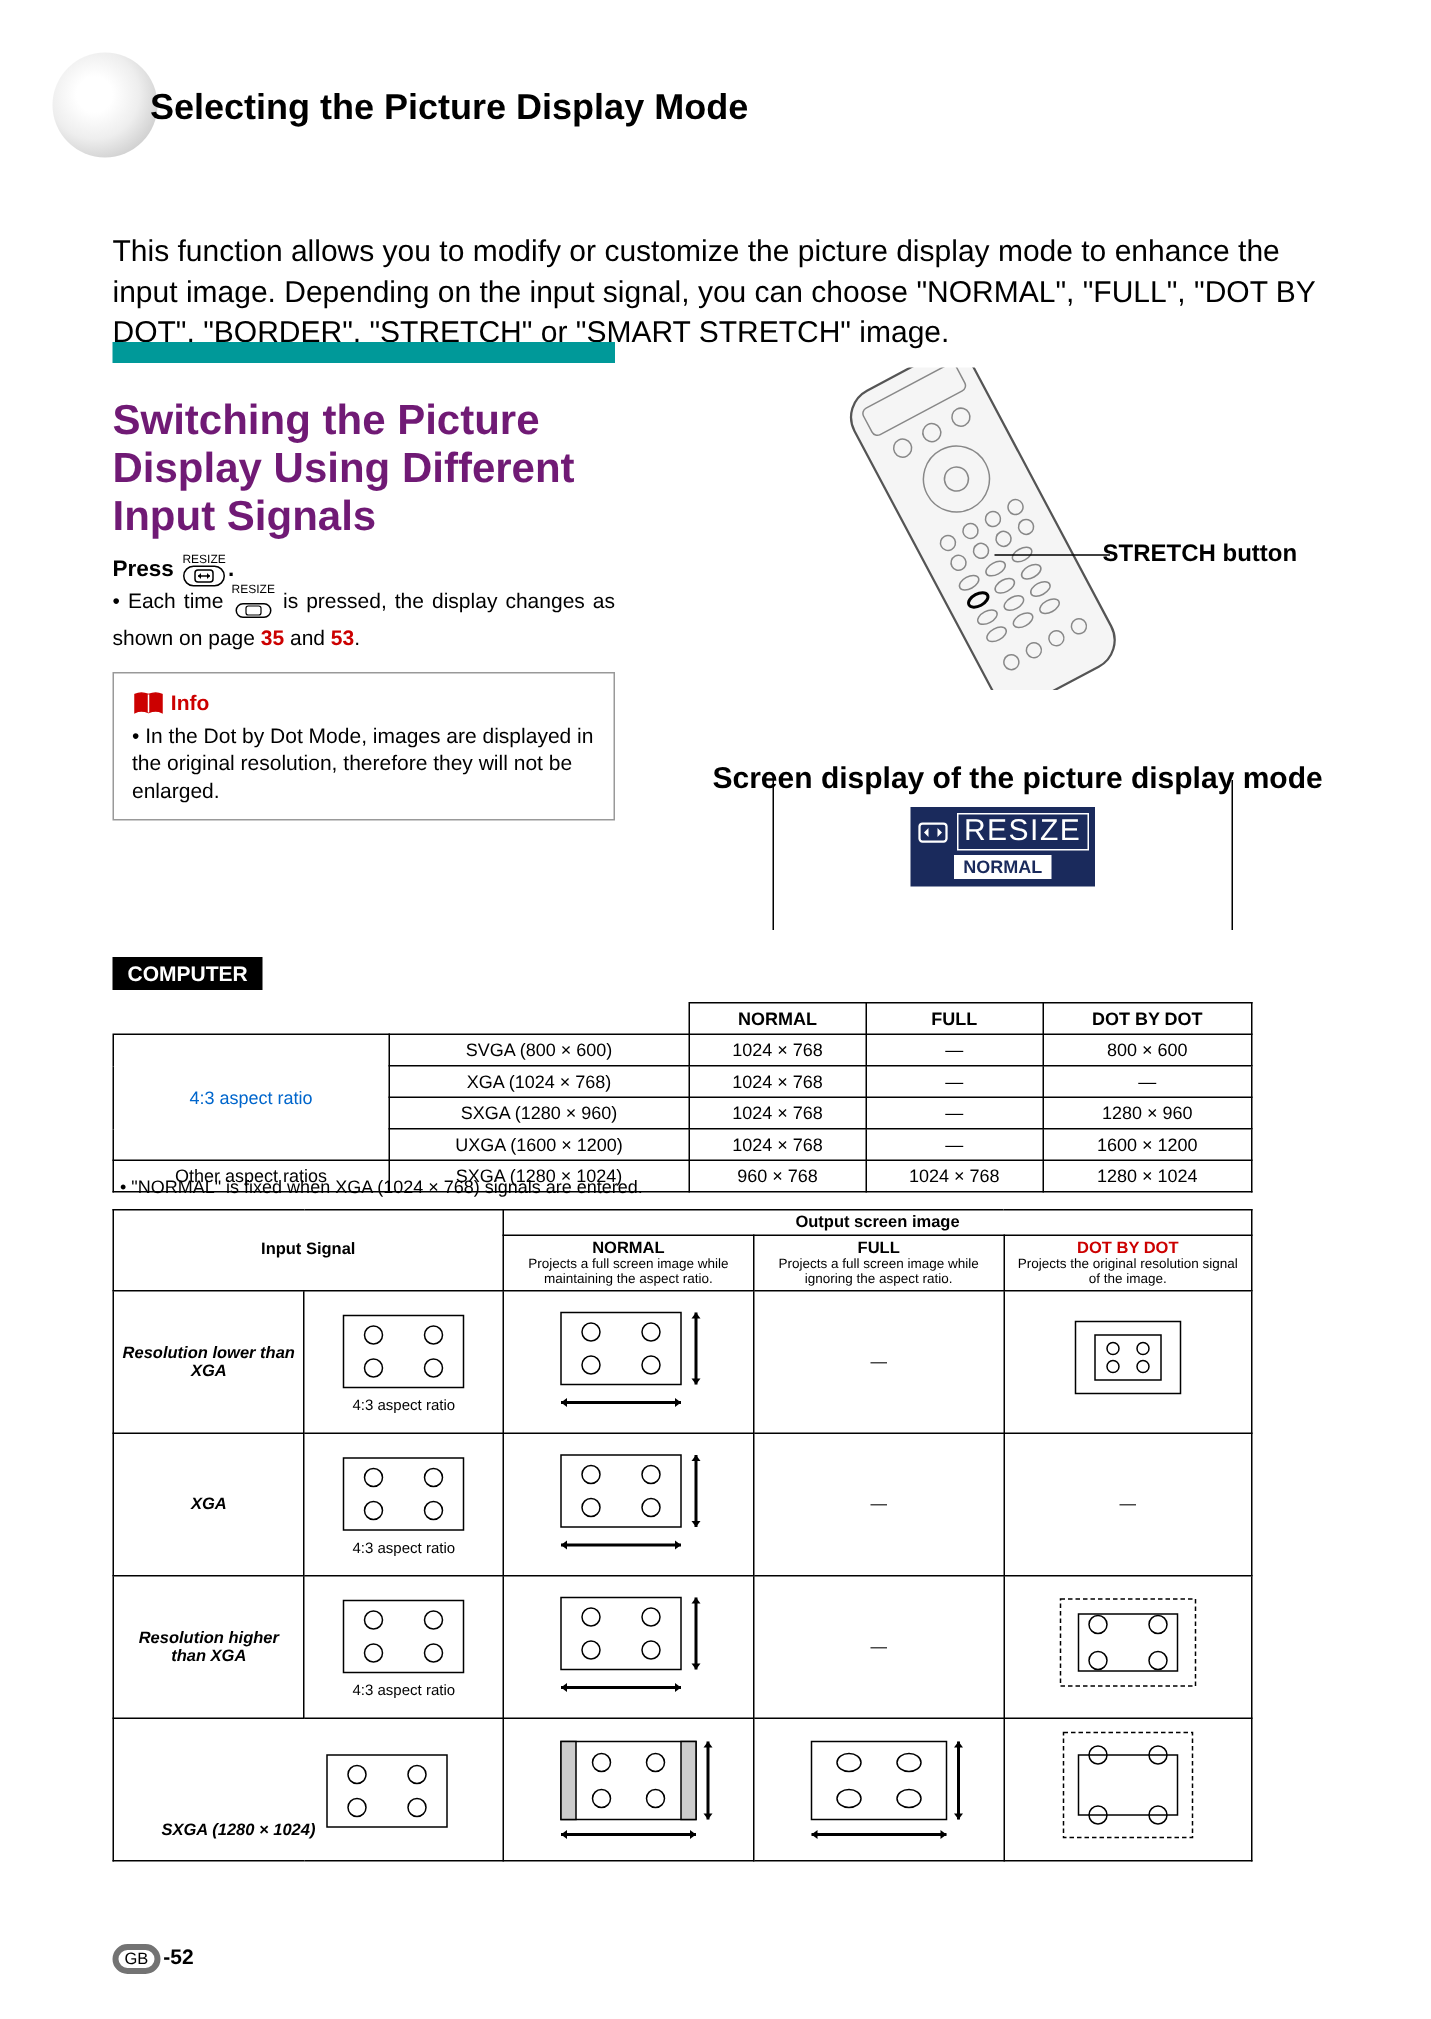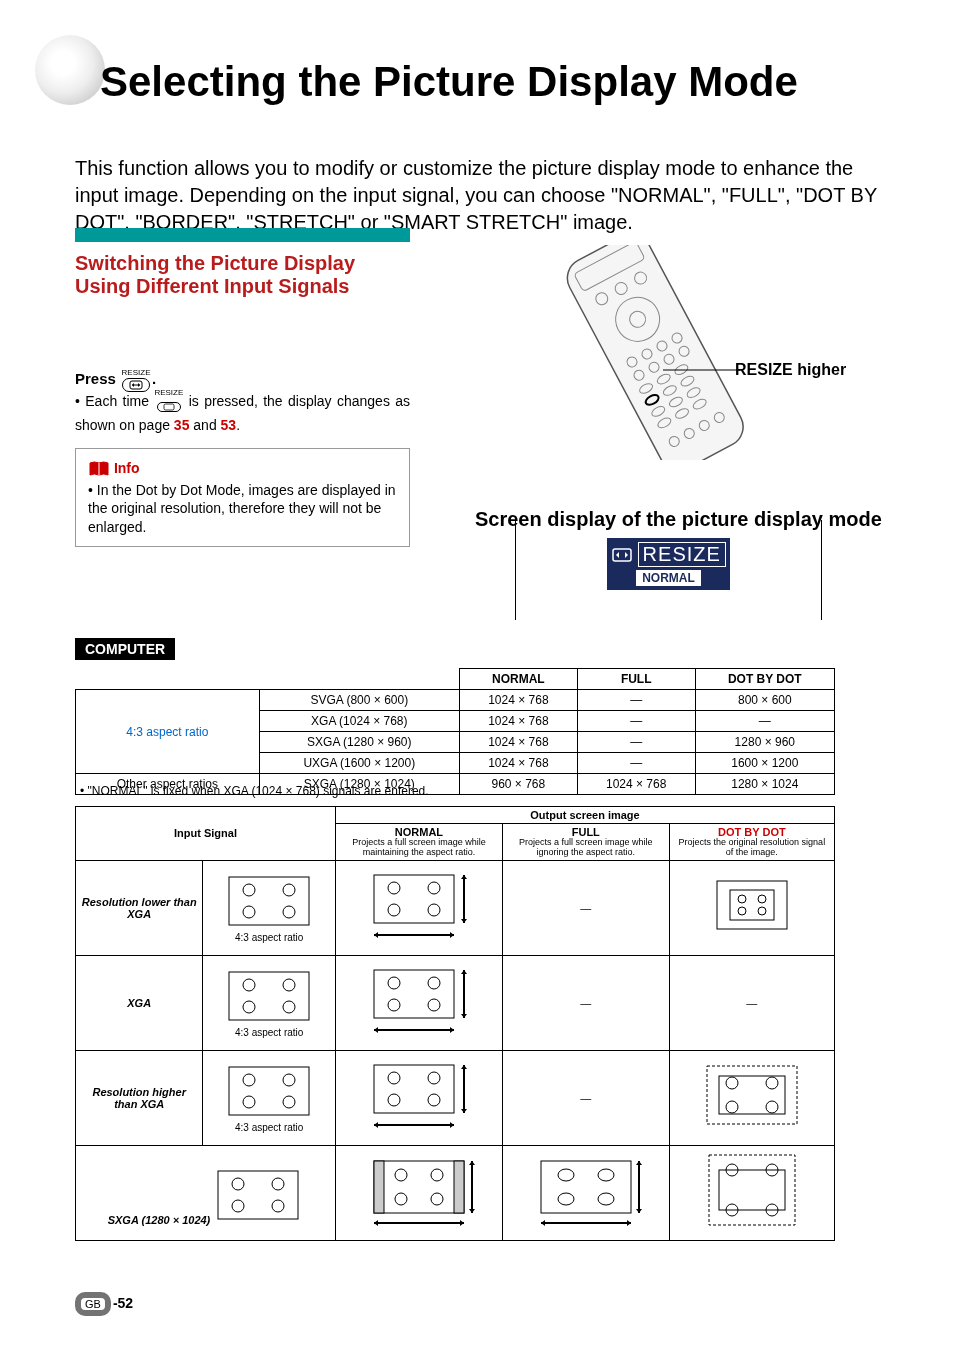--- a/index.html
+++ b/index.html
@@ -9,21 +9,21 @@
     margin: 0;
     font-family: Arial, Helvetica, sans-serif;
     color: #000;
     position: relative;
     background: #fff;
   }
   .page-title {
     position: absolute;
     left: 100px;
     top: 58px;
-    font-size: 42px;
+    font-size: 24px;
     font-weight: bold;
   }
   .title-bullet {
     position:absolute;
     left:35px; top:35px;
     width:70px; height:70px;
     border-radius:50%;
     background: radial-gradient(circle at 40% 40%, #fff 20%, #eee 50%, #ccc 80%, #bbb 100%);
   }
   .intro {
@@ -35,25 +35,25 @@
     line-height: 1.35;
   }
   .teal-bar {
     position:absolute;
     left:75px; top:228px;
     width:335px; height:14px;
     background:#009999;
   }
   .subhead-teal{
     position:absolute;
-    left:75px; top:252px;
+    left:75px; top:264px;
     width:335px;
-    font-size:20px;
+    font-size:28px;
     font-weight:900;
-    color:#b91c1c;
+    color:#701a75;
     line-height:1.15;
     font-family: Arial Black, Arial, sans-serif;
   }
   .press-line{
     position:absolute;
     left:75px; top:368px;
     font-size:15px;
     font-weight:bold;
   }
   .resize-pill{
@@ -199,21 +199,21 @@
   .table2 .inputcell{ height:90px; font-weight:bold;font-style:italic;}
   .table2 .cell-svg svg{ display:block; margin:0 auto;}
   .aspect-caption{ font-size:10px; display:block; margin-top:2px;}
   .pg-num{
     position:absolute;
     left:75px; bottom:30px;
     font-size:14px;
   }
   .gb-badge{
     display:inline-block;
-    border:6px solid #737373;
+    border:4px solid #737373;
     border-radius:10px;
     padding:0 4px;
     font-size:11px;
     margin-right:2px;
   }
   .no-top-border { border-top: none !important; }
 </style>
 </head>
 <body>
 
@@ -304,21 +304,21 @@
       <circle cx="115" cy="195" r="5" fill="none" stroke="#888"></circle>
           <circle cx="132" cy="195" r="5" fill="none" stroke="#888"></circle>
           <circle cx="149" cy="195" r="5" fill="none" stroke="#888"></circle>
           <circle cx="166" cy="195" r="5" fill="none" stroke="#888"></circle>
     </g>
   </g>
   <line x1="148" y1="125" x2="225" y2="125" stroke="#000" stroke-width="1"></line>
 </svg>
 </div>
 <div class="resize-button-label">
-  <span>RESIZE higher</span>
+  <span>STRETCH button</span>
 </div>
 
 <div class="screen-display-label">Screen display of the picture display mode</div>
 
 <div class="osd-box">
   <div class="osd-inner">
     <svg width="22" height="18" style="vertical-align:middle">
         <rect x="2" y="3" width="18" height="12" rx="2" fill="none" stroke="#fff" stroke-width="1.5"></rect>
         <polygon points="5,9 8,6 8,12" fill="#fff"></polygon>
         <polygon points="17,9 14,6 14,12" fill="#fff"></polygon>

